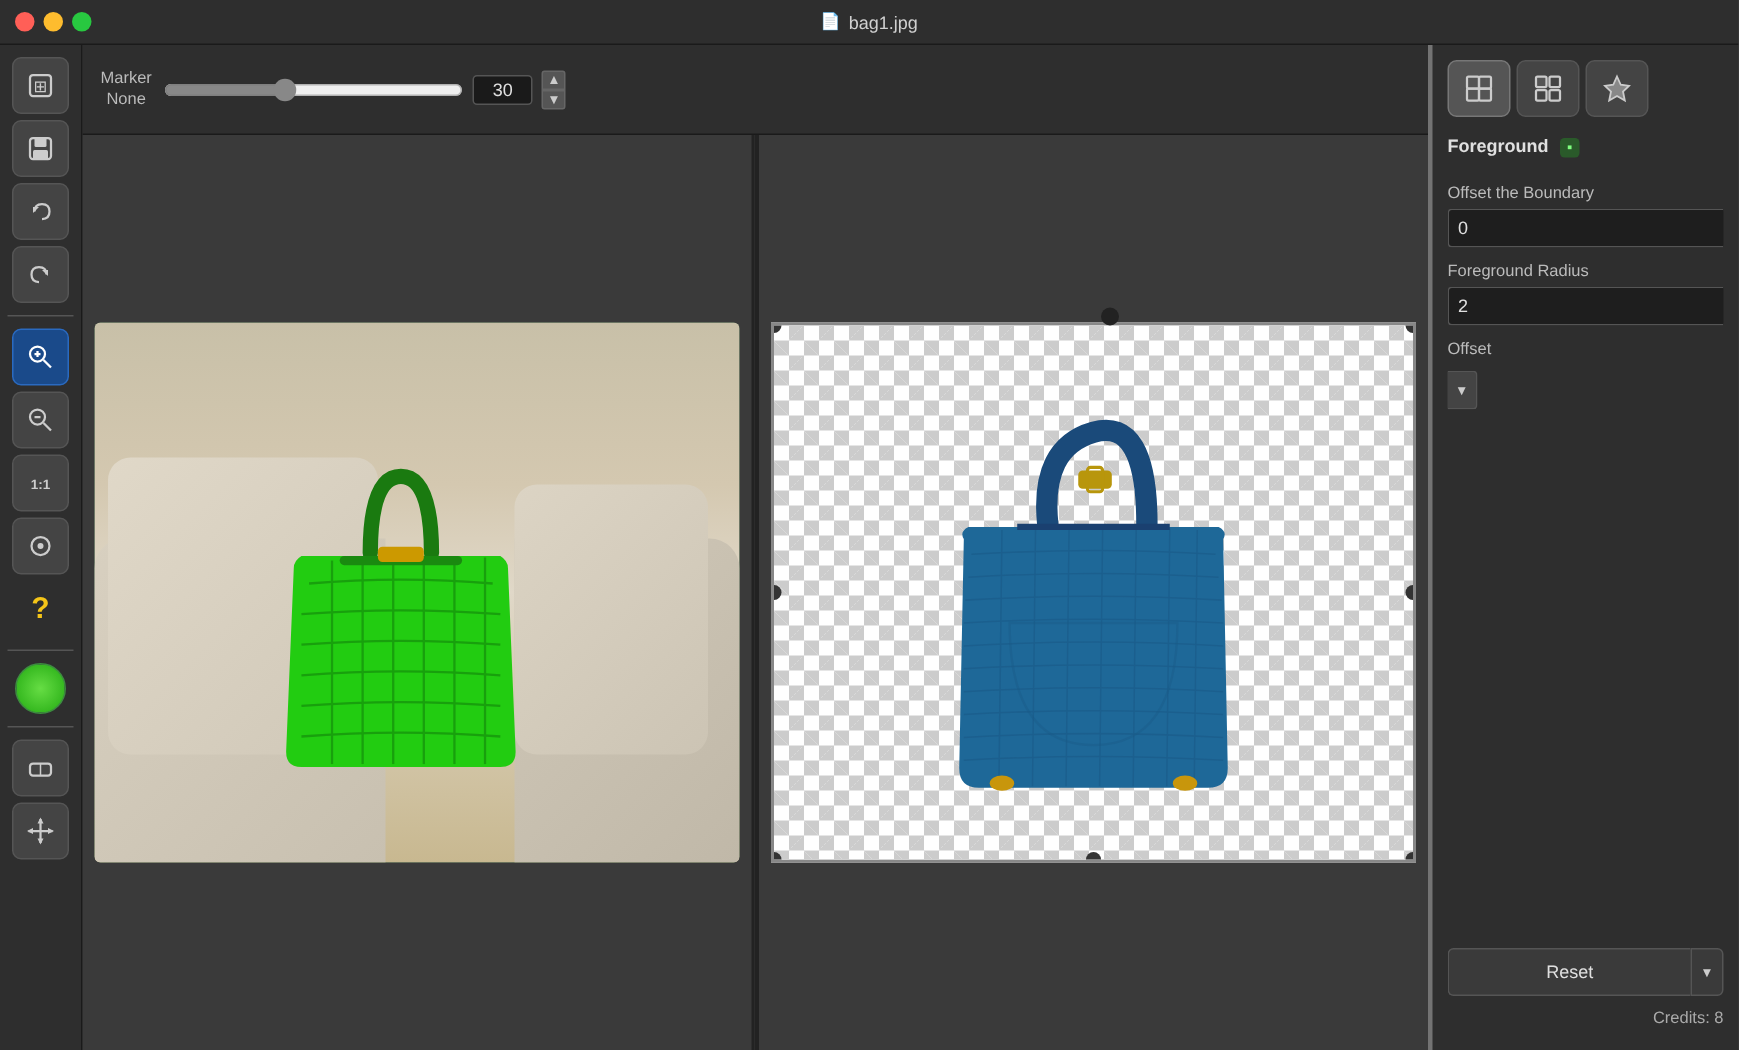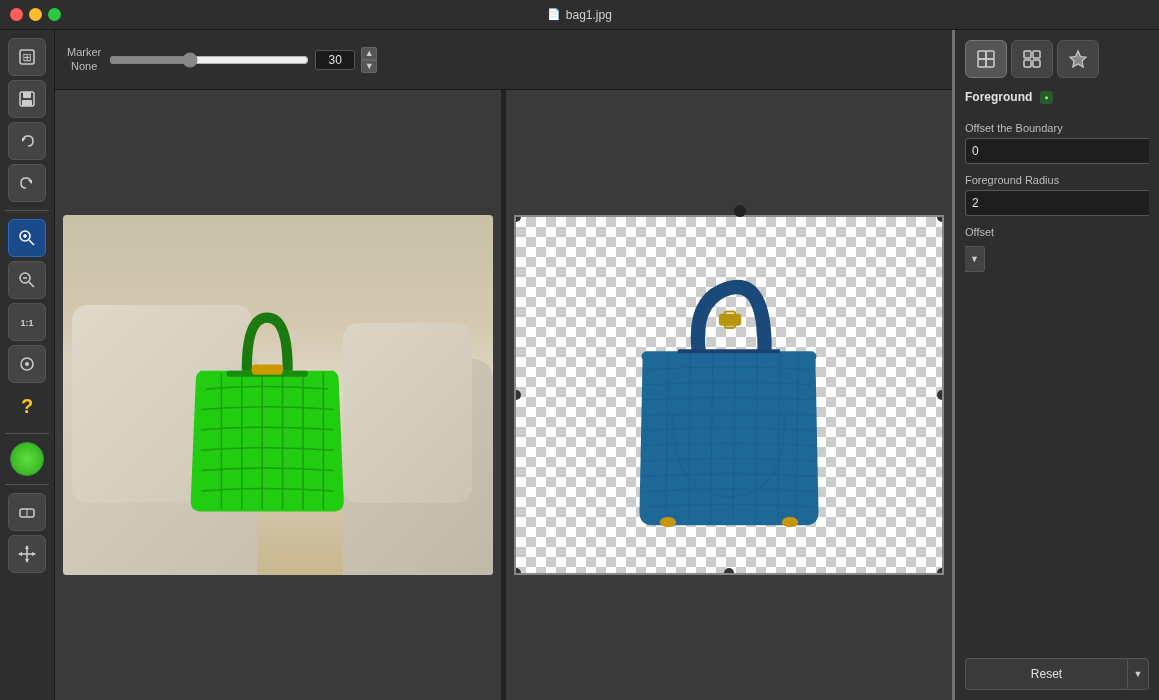--- a/index.html
+++ b/index.html
@@ -735,15 +735,18 @@
       <div class="select-arrow">▼</div>
     </div>
 
     <div class="panel-spacer"></div>
 
     <div class="reset-row">
       <button class="reset-btn">Reset</button>
       <div class="reset-dropdown">▼</div>
     </div>
 
+    <div style="height:22px; display:flex; align-items:center; justify-content:flex-end; padding: 4px 0; font-size:11px; color:#aaa; margin-top:4px;">
+      <span>Credits: 8</span>
+    </div>
   </div>
 
 </div>
 
 </body></html>

